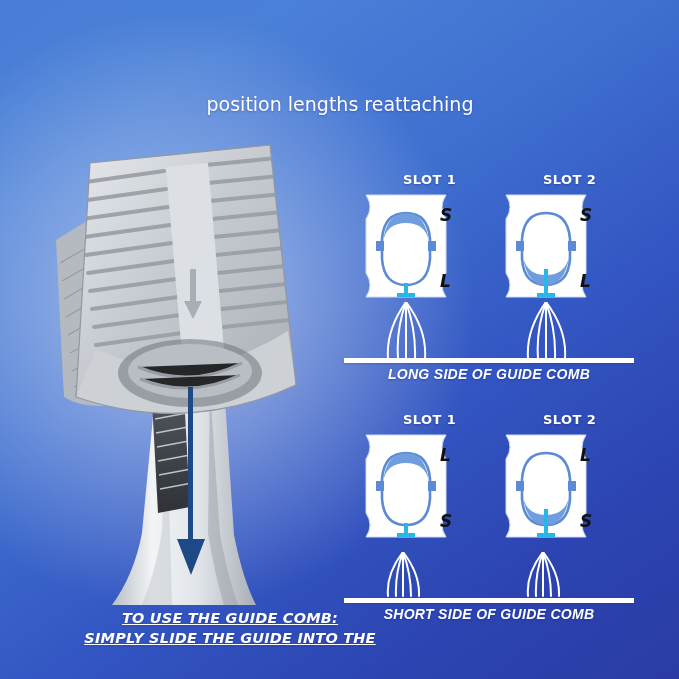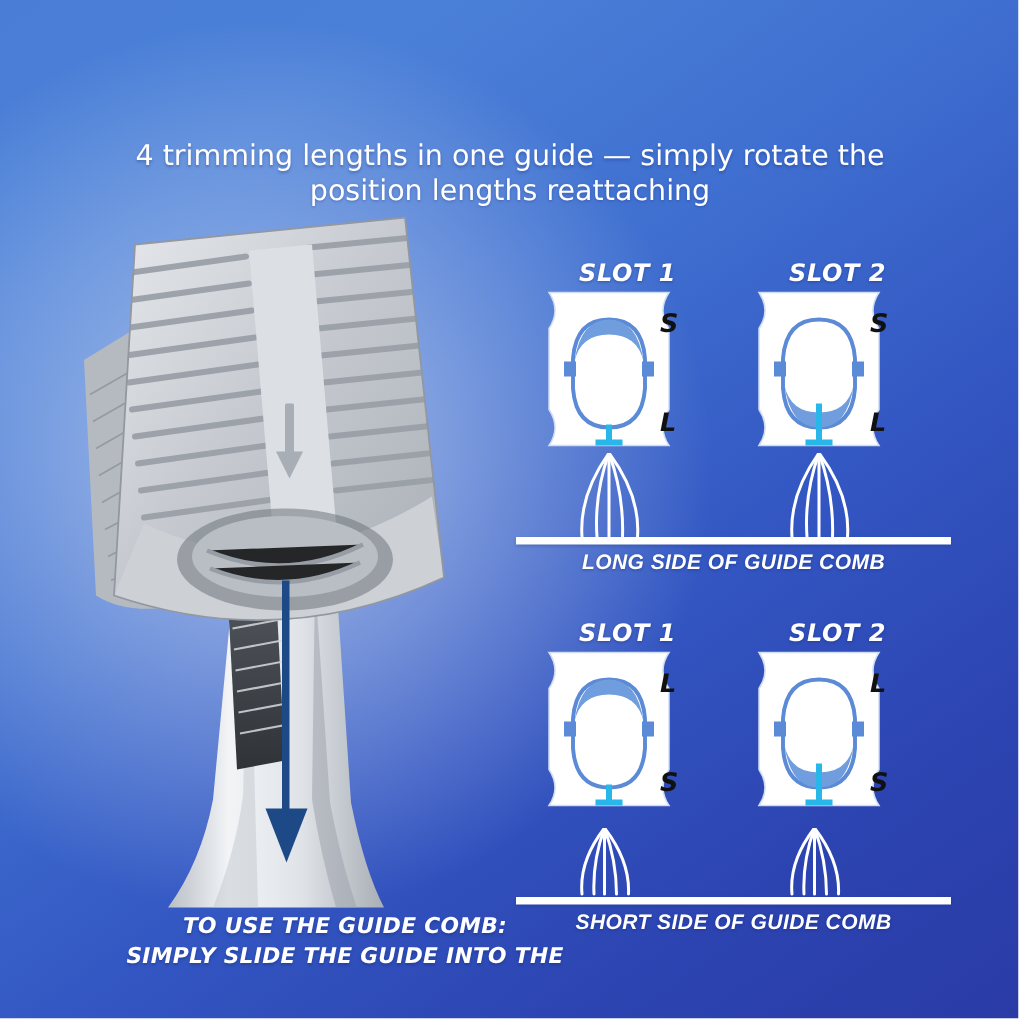--- a/index.html
+++ b/index.html
@@ -36,24 +36,25 @@
   
   .product{position:absolute;left:38px;top:135px;width:300px;height:480px;}
   .prod-svg{position:absolute;left:0;top:0;}
 
   
   .panel{position:absolute;}
   .panel-top{left:344px;top:172px;width:290px;height:210px;}
   .panel-bot{left:344px;top:412px;width:290px;height:210px;}
 
   .slot-label{
-    position:absolute;color:#ffffff;font-weight:bold;font-style:italic;
-    font-size:16px;letter-spacing:.4px;white-space:nowrap;
+    position:absolute;color:#ffffff;font-weight:bold;
+    font-size:13px;letter-spacing:.4px;white-space:nowrap;
     font-family:"DejaVu Sans", sans-serif;
     text-shadow:0 1px 2px rgba(20,40,110,.45);
+    margin-left:17px;
   }
   .slot-label.s1{left:42px;top:0px;}
   .slot-label.s2{left:182px;top:0px;}
 
   .card{position:absolute;top:19px;width:100px;height:110px;}
   .card.c1{left:12px;}
   .card.c2{left:152px;}
 
   .hairs{position:absolute;}
   .ground{
@@ -68,20 +69,21 @@
     text-shadow:0 1px 2px rgba(20,40,110,.45);
   }
 
   
   .foot{
     position:absolute;left:60px;top:608px;width:340px;text-align:center;
     color:#ffffff;font-weight:bold;font-style:italic;font-size:14.5px;
     line-height:20px;letter-spacing:.2px;
     font-family:"DejaVu Sans", sans-serif;
     text-shadow:0 1px 2px rgba(20,40,110,.4);
+    text-decoration:underline;
   }
 </style>
 </head>
 <body>
 
 <div id="stage">
 
   <div class="product">
     <svg class="prod-svg" width="300" height="480" viewBox="0 0 300 480">
       <defs>
@@ -189,21 +191,20 @@
       </g>
 
       <g fill="#1d4a86">
         <rect x="150" y="252" width="5" height="160"></rect>
         <path d="M139,404 L167,404 L153,440 Z"></path>
       </g>
     </svg>
   </div>
 
   <div class="subtitle">
-    <div>4 trimming lengths in one guide — simply rotate the</div>
     <div>position lengths reattaching</div>
   </div>
 
   <div class="panel panel-top">
 
     <div class="slot-label s1">SLOT 1</div>
     <div class="slot-label s2">SLOT 2</div>
 
     <div class="card c1">
       <svg width="100" height="110" viewBox="0 0 100 110">

